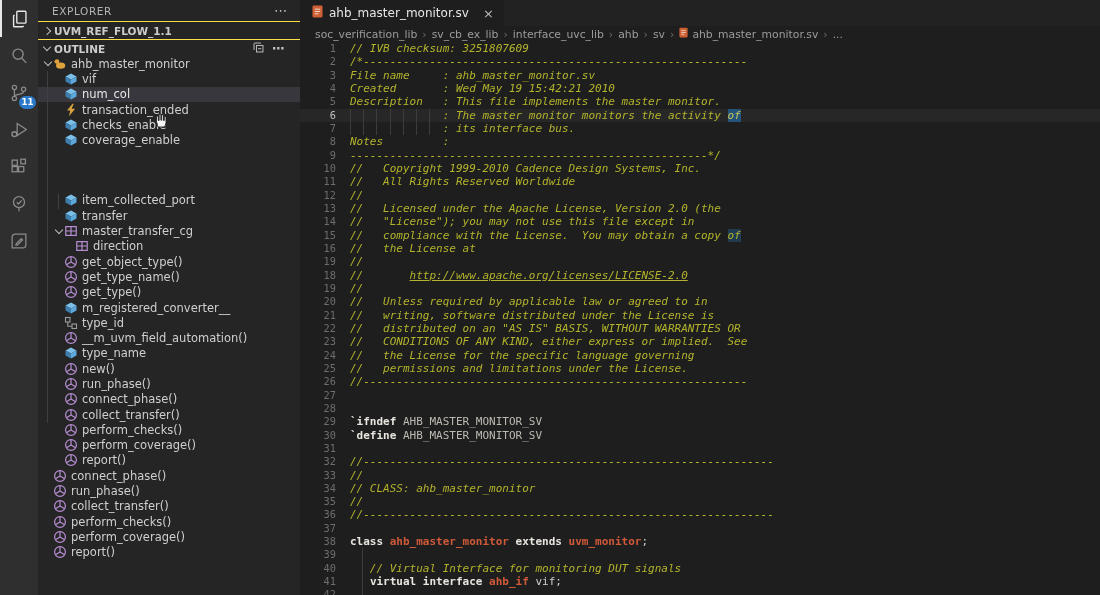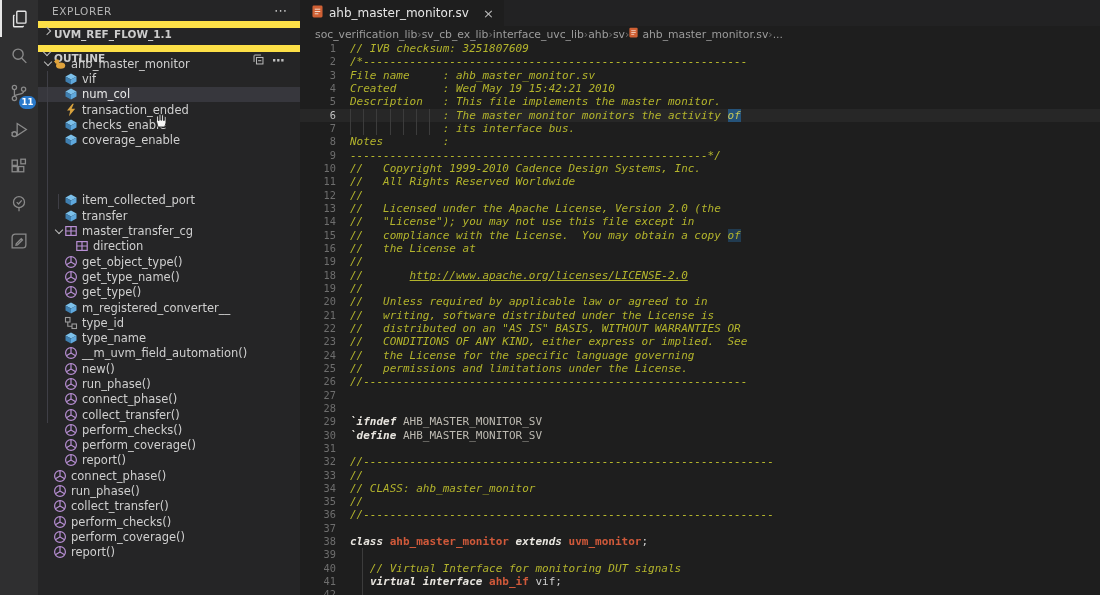--- a/index.html
+++ b/index.html
@@ -8,52 +8,52 @@
   #activitybar{position:absolute;left:0;top:0;width:38px;height:595px;background:#2f2f30;z-index:5;}
   .ab-item{width:38px;height:37px;display:flex;align-items:center;justify-content:center;position:relative;color:#8a8a8a;cursor:pointer;}
   .ab-item.active{color:#e7e7e7;border-left:2px solid #e7e7e7;width:36px;}
   .ab-item svg{display:block;}
   .ab-badge{position:absolute;right:2px;bottom:2px;background:#2a7acc;color:#fff;font-size:8.5px;line-height:12px;
     min-width:13px;height:13px;border-radius:8px;text-align:center;padding:0 2px;font-weight:bold;}
   
   #sidebar{position:absolute;left:38px;top:0;width:262px;height:595px;background:#252526;color:#cccccc;z-index:4;}
   .sb-title{height:21px;display:flex;align-items:center;padding:0 12px 0 14px;font-size:10.5px;color:#b5b5b5;letter-spacing:.6px;}
   .sb-more{margin-left:auto;color:#c0c0c0;font-size:13px;letter-spacing:1px;cursor:pointer;}
-  .sb-section{height:17px;display:flex;font-weight:bold;font-size:10.5px;color:#cccccc;
-    padding:0 6px;gap:4px;cursor:pointer;border-top:7px solid #fde047;}
+  .sb-section{height:17px;display:flex;align-items:center;font-weight:bold;font-size:10.5px;color:#cccccc;
+    padding:0 6px;gap:4px;cursor:pointer;border-top:1px solid #fde047;}
   .sb-section .icons{margin-left:auto;display:flex;align-items:center;gap:7px;padding-right:8px;}
   .chev{display:inline-block;width:5px;height:5px;border-right:1.4px solid #bdbdbd;border-bottom:1.4px solid #bdbdbd;flex:none;}
   .chev.down{transform:rotate(45deg);margin-top:-3px;}
   .chev.right{transform:rotate(-45deg);}
   #outline-tree{position:absolute;top:56px;left:0;right:0;}
   .trow{height:15.3px;display:flex;align-items:center;font-size:11.5px;color:#cfcfcf;cursor:pointer;white-space:nowrap;}
   .trow.sel{background:#37373d;color:#e8e8e8;}
   .trow .tic{flex:none;width:14px;height:14px;margin-right:4px;display:flex;align-items:center;justify-content:center;}
   .trow .tw{flex:none;width:11px;display:flex;justify-content:center;}
   .tguide{position:absolute;width:0;border-left:1px solid #3f3f46;}
   
   #editor{position:absolute;left:300px;top:0;right:0;bottom:0;background:#1e1e1e;}
   #tabbar{height:26px;background:#222223;display:flex;}
   .tab{background:#1e1e1e;display:flex;align-items:center;gap:6px;padding:0 10px 0 12px;font-size:12px;color:#e6e6e6;cursor:pointer;}
   .tab .close{color:#b9b9b9;font-size:13px;margin-left:8px;cursor:pointer;}
-  #breadcrumbs{height:16px;display:flex;align-items:center;font-size:10.8px;color:#9c9c9c;padding-left:15px;white-space:nowrap;}
+  #breadcrumbs{height:16px;display:flex;align-items:center;font-size:10.8px;color:#9c9c9c;padding-left:15px;gap:5px;white-space:nowrap;}
   #breadcrumbs .sep{color:#6c6c6c;font-size:11px;}
   #breadcrumbs .bc{cursor:pointer;display:flex;align-items:center;gap:4px;}
   
   #code{position:absolute;top:42px;left:0;right:0;font-family:"DejaVu Sans Mono",monospace;font-size:11px;}
   .cl{height:13.33px;line-height:13.4px;display:flex;white-space:pre;}
   .cl .ln{width:36px;text-align:right;padding-right:14px;color:#6e6e6e;font-size:10.3px;flex:none;}
   .cl.active{background:rgba(255,255,255,0.045);}
   .cl.active .ln{color:#c2c2c2;}
   .cl .lt{position:relative;flex:1;}
   .cm{color:#b3b42c;font-style:italic;}
   .cmhl{color:#c6c75a;font-style:italic;background:#25537a;}
   .cmhl2{color:#b3b42c;font-style:italic;background:rgba(37,83,122,0.55);}
   .url{color:#b3b42c;font-style:italic;text-decoration:underline;}
-  .kw{color:#e8e5df;font-weight:bold;font-style:italic;}
+  .kw{color:#e8e5df;font-weight:bold;}
   .mc{color:#bdbab2;}
   .ty{color:#d0593a;font-weight:bold;}
   .tx{color:#cfcfcf;}
   .tg{position:absolute;top:0;bottom:0;border-left:1px solid #3c3c3c;}
   .gd{position:absolute;top:0;bottom:0;left:12px;border-left:1px solid #3c3c3c;}
   
   #cursor{position:absolute;left:153px;top:111px;z-index:50;pointer-events:none;}
 </style>
 </head>
 <body>
@@ -307,37 +307,37 @@
             <rect x="1.5" y="1.5" width="4.5" height="4.5"></rect>
             <rect x="8" y="8" width="4.5" height="4.5"></rect>
             <path d="M3.8 6 V10.2 H8"></path>
           </svg>
         </span>
         <span>type_id</span>
       </div>
       <div class="trow" style="padding-left: 15px;">
         <span class="tw"></span>
         <span class="tic">
+          <svg width="14" height="14" viewBox="0 0 14 14" fill="none" stroke="#b88fd4" stroke-width="1.2">
+            <circle cx="7" cy="7" r="5.4"></circle>
+            <path d="M7 7 V1.8 M7 7 L2.4 9.8 M7 7 L11.6 9.8"></path>
+          </svg>
+        </span>
+        <span>__m_uvm_field_automation()</span>
+      </div>
+      <div class="trow" style="padding-left: 15px;">
+        <span class="tw"></span>
+        <span class="tic">
           <svg width="14" height="14" viewBox="0 0 14 14">
             <polygon points="7,1.5 12.5,4.5 7,7.5 1.5,4.5" fill="#7cc0ea"></polygon>
             <polygon points="1.5,4.5 7,7.5 7,12.5 1.5,9.5" fill="#3f7fb0"></polygon>
             <polygon points="12.5,4.5 7,7.5 7,12.5 12.5,9.5" fill="#5fa8dc"></polygon>
           </svg>
         </span>
         <span>type_name</span>
-      </div>
-      <div class="trow" style="padding-left: 15px;">
-        <span class="tw"></span>
-        <span class="tic">
-          <svg width="14" height="14" viewBox="0 0 14 14" fill="none" stroke="#b88fd4" stroke-width="1.2">
-            <circle cx="7" cy="7" r="5.4"></circle>
-            <path d="M7 7 V1.8 M7 7 L2.4 9.8 M7 7 L11.6 9.8"></path>
-          </svg>
-        </span>
-        <span>__m_uvm_field_automation()</span>
       </div>
       <div class="trow" style="padding-left: 15px;">
         <span class="tw"></span>
         <span class="tic">
           <svg width="14" height="14" viewBox="0 0 14 14" fill="none" stroke="#b88fd4" stroke-width="1.2">
             <circle cx="7" cy="7" r="5.4"></circle>
             <path d="M7 7 V1.8 M7 7 L2.4 9.8 M7 7 L11.6 9.8"></path>
           </svg>
         </span>
         <span>new()</span>

